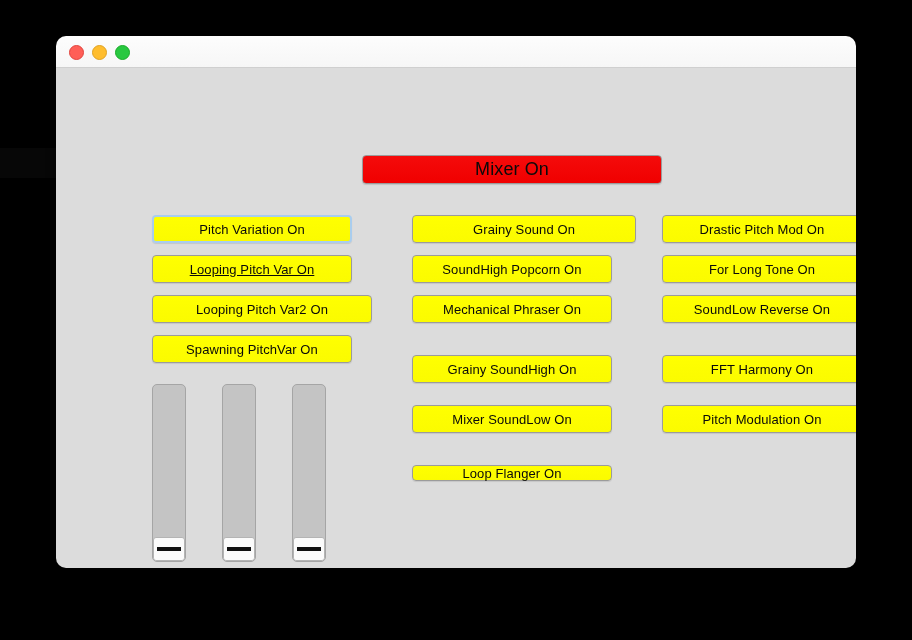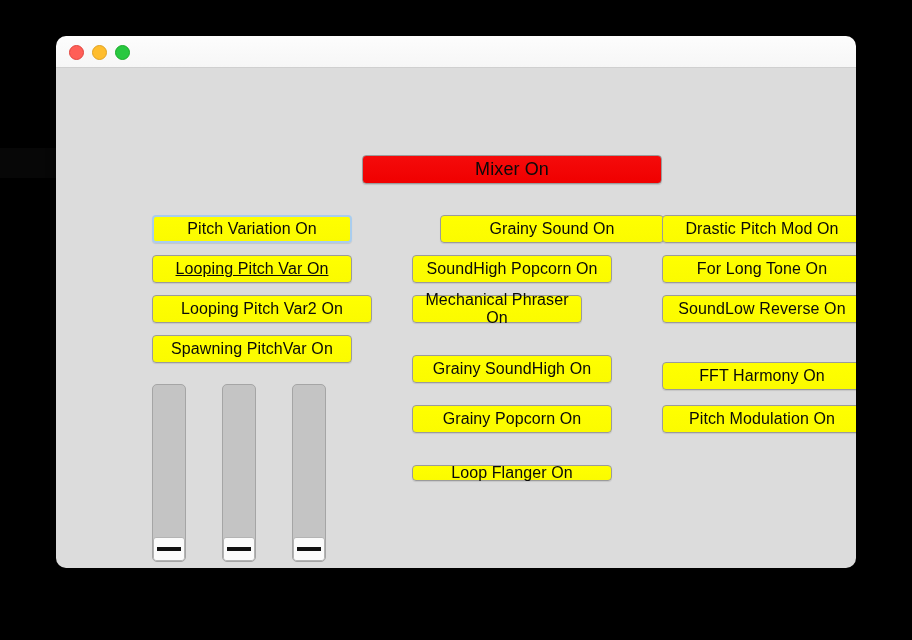--- a/index.html
+++ b/index.html
@@ -68,21 +68,21 @@
     width: 100%;
     height: 500px;
     background: #dcdcdc;
   }
 
   
   .btn {
     position: absolute;
     box-sizing: border-box;
     border-radius: 4px;
-    font-size: 16px;
+    font-size: 13px;
     color: #0a0a0a;
     display: flex;
     align-items: center;
     justify-content: center;
     text-align: center;
     cursor: default;
     letter-spacing: 0.1px;
     user-select: none;
     padding: 0 4px;
   }
@@ -153,30 +153,30 @@
 
   <div id="window-body">
 
     <div class="btn mixer" style="left:306px; top:87px; width:300px; height:29px;">Mixer On</div>
 
     <div id="buttons-root">
         <div class="btn toggle-off focused" style="left: 96px; top: 147px; width: 200px; height: 28px;">Pitch Variation On</div>
         <div class="btn toggle-off" style="left: 96px; top: 187px; width: 200px; height: 28px; text-decoration: underline;">Looping Pitch Var On</div>
         <div class="btn toggle-off" style="left: 96px; top: 227px; width: 220px; height: 28px;">Looping Pitch Var2 On</div>
         <div class="btn toggle-off" style="left: 96px; top: 267px; width: 200px; height: 28px;">Spawning PitchVar On</div>
-        <div class="btn toggle-off" style="left: 356px; top: 147px; width: 224px; height: 28px; margin-left: 28px;">Grainy Sound On</div>
+        <div class="btn toggle-off" style="left: 356px; top: 147px; width: 224px; height: 28px;">Grainy Sound On</div>
         <div class="btn toggle-off" style="left: 356px; top: 187px; width: 200px; height: 28px;">SoundHigh Popcorn On</div>
-        <div class="btn toggle-off" style="left: 356px; top: 227px; width: 170px; height: 28px;">Mechanical Phraser On</div>
+        <div class="btn toggle-off" style="left: 356px; top: 227px; width: 200px; height: 28px;">Mechanical Phraser On</div>
         <div class="btn toggle-off" style="left: 356px; top: 287px; width: 200px; height: 28px;">Grainy SoundHigh On</div>
-        <div class="btn toggle-off" style="left: 356px; top: 337px; width: 200px; height: 28px;">Grainy Popcorn On</div>
+        <div class="btn toggle-off" style="left: 356px; top: 337px; width: 200px; height: 28px;">Mixer SoundLow On</div>
         <div class="btn toggle-off" style="left: 356px; top: 397px; width: 200px; height: 16px;">Loop Flanger On</div>
         <div class="btn toggle-off" style="left: 606px; top: 147px; width: 200px; height: 28px;">Drastic Pitch Mod On</div>
         <div class="btn toggle-off" style="left: 606px; top: 187px; width: 200px; height: 28px;">For Long Tone On</div>
         <div class="btn toggle-off" style="left: 606px; top: 227px; width: 200px; height: 28px;">SoundLow Reverse On</div>
-        <div class="btn toggle-off" style="left: 606px; top: 287px; width: 200px; height: 28px; margin-top: 7px;">FFT Harmony On</div>
+        <div class="btn toggle-off" style="left: 606px; top: 287px; width: 200px; height: 28px;">FFT Harmony On</div>
         <div class="btn toggle-off" style="left: 606px; top: 337px; width: 200px; height: 28px;">Pitch Modulation On</div>
       </div>
 
     <div id="mixer-root">
         <div class="slider" style="left: 96px; top: 316px; height: 178px;">
           <div class="slider-thumb"></div>
         </div>
         <div class="slider" style="left: 166px; top: 316px; height: 178px;">
           <div class="slider-thumb"></div>
         </div>

